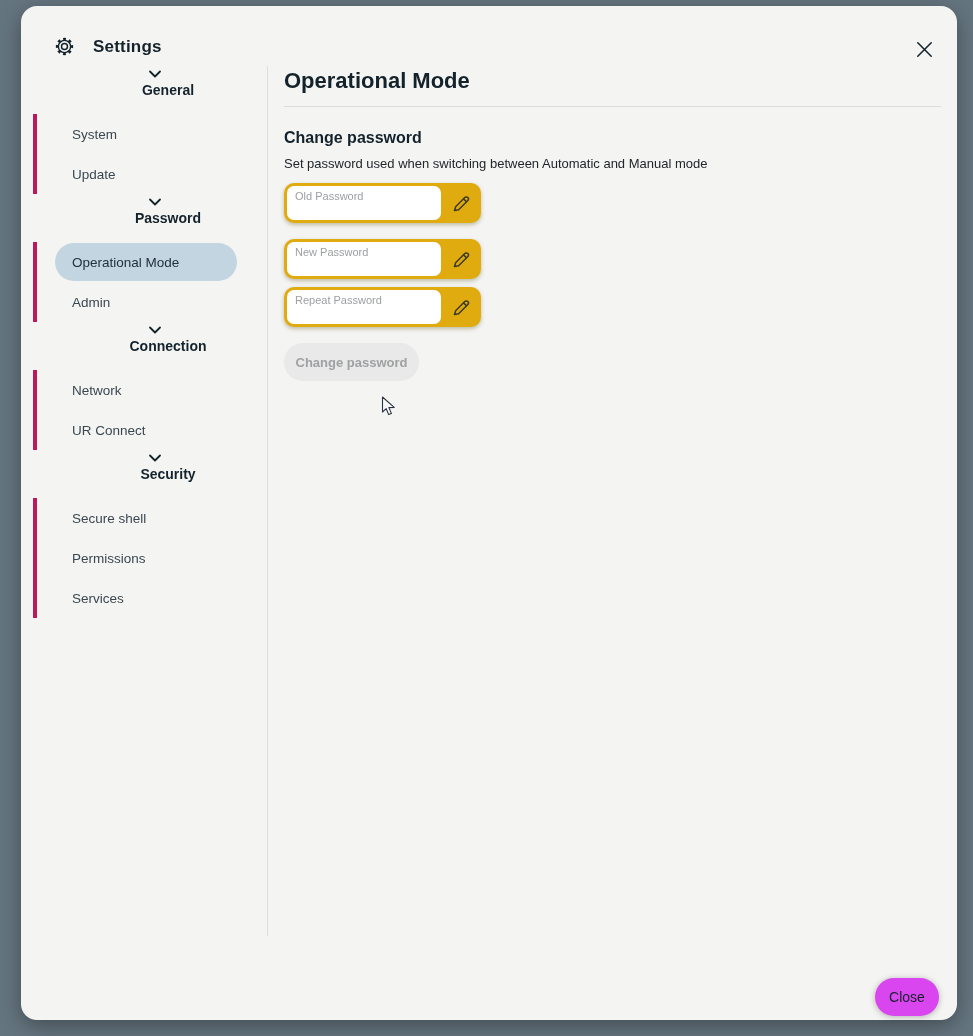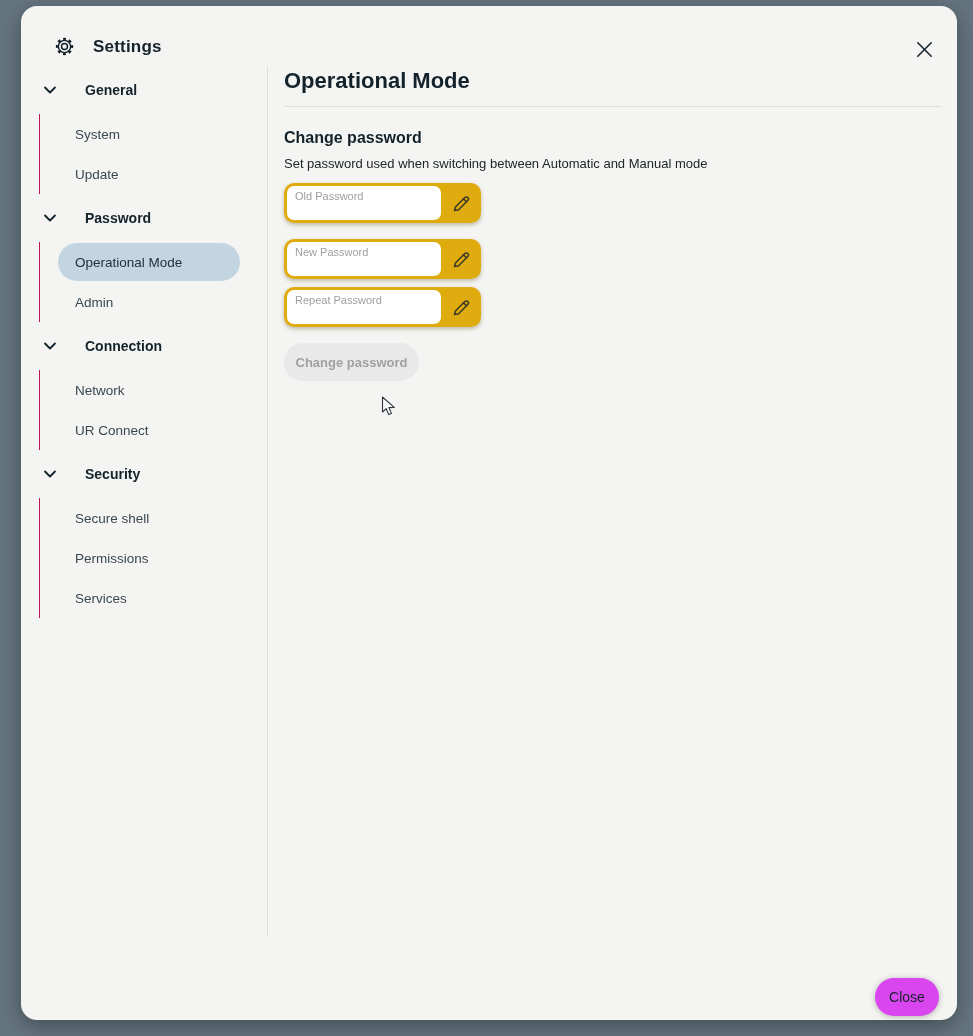--- a/index.html
+++ b/index.html
@@ -13,24 +13,24 @@
     position:absolute;left:21px;top:6px;width:936px;height:1014px;
     background:#F4F5F3;border-radius:16px;
     box-shadow:0 6px 22px rgba(0,0,0,.35);
   }
   
   .dlg-header{position:absolute;left:33px;top:30px;display:flex;align-items:center;gap:18px;}
   .app-title{font-size:17px;font-weight:bold;color:#14222B;letter-spacing:.2px;}
   .close-x{position:absolute;top:30px;right:20px;width:26px;height:26px;display:flex;align-items:center;justify-content:center;cursor:pointer;background:none;border:none;padding:0;}
   
   .sidebar{position:absolute;left:0;top:60px;width:246px;}
-  .nav-section-header{height:48px;display:flex;align-items:center;padding-left:21px;cursor:pointer;}
+  .nav-section-header{height:48px;display:flex;align-items:center;padding-left:21px;cursor:pointer;flex-direction:column;}
   .chev{width:16px;height:16px;display:flex;align-items:center;}
   .nav-section-label{margin-left:27px;font-size:14px;font-weight:bold;color:#14222B;}
-  .nav-subs{margin-left:18px;border-left:1px solid #be185d;}
+  .nav-subs{margin-left:12px;border-left:4px solid #be185d;}
   .nav-sub{height:40px;display:flex;align-items:center;cursor:pointer;}
   .nav-pill{margin-left:18px;width:182px;height:38px;border-radius:19px;display:flex;align-items:center;padding-left:17px;box-sizing:border-box;font-size:13.5px;color:#3A4750;}
   .nav-sub.selected .nav-pill{background:#C3D5E1;color:#22323C;}
   
   .main{
     position:absolute;left:246px;top:60px;right:16px;bottom:84px;
     border-left:1px solid #DEDEDD;padding:2px 0 0 16px;
   }
   .page-title{font-size:22px;font-weight:bold;color:#14222B;line-height:26px;}
   .main-divider{height:1px;background:#DDDDDC;margin-top:12px;}

